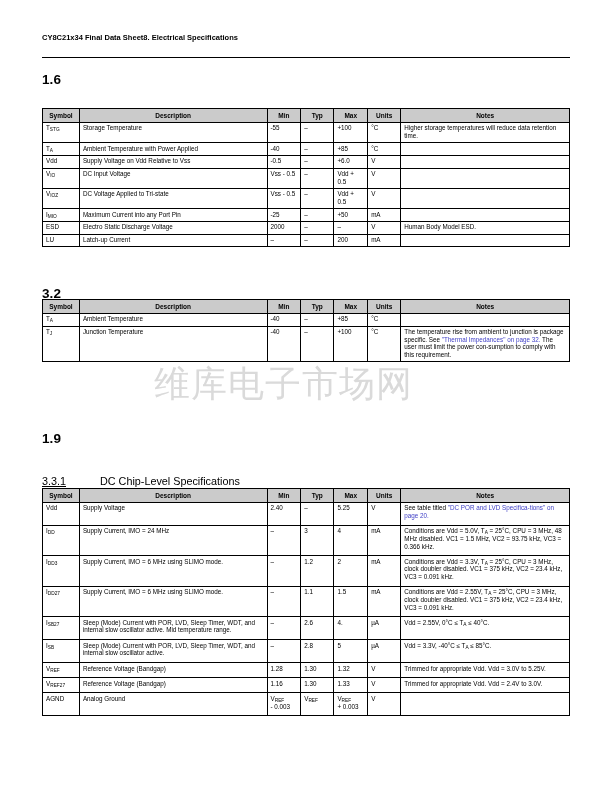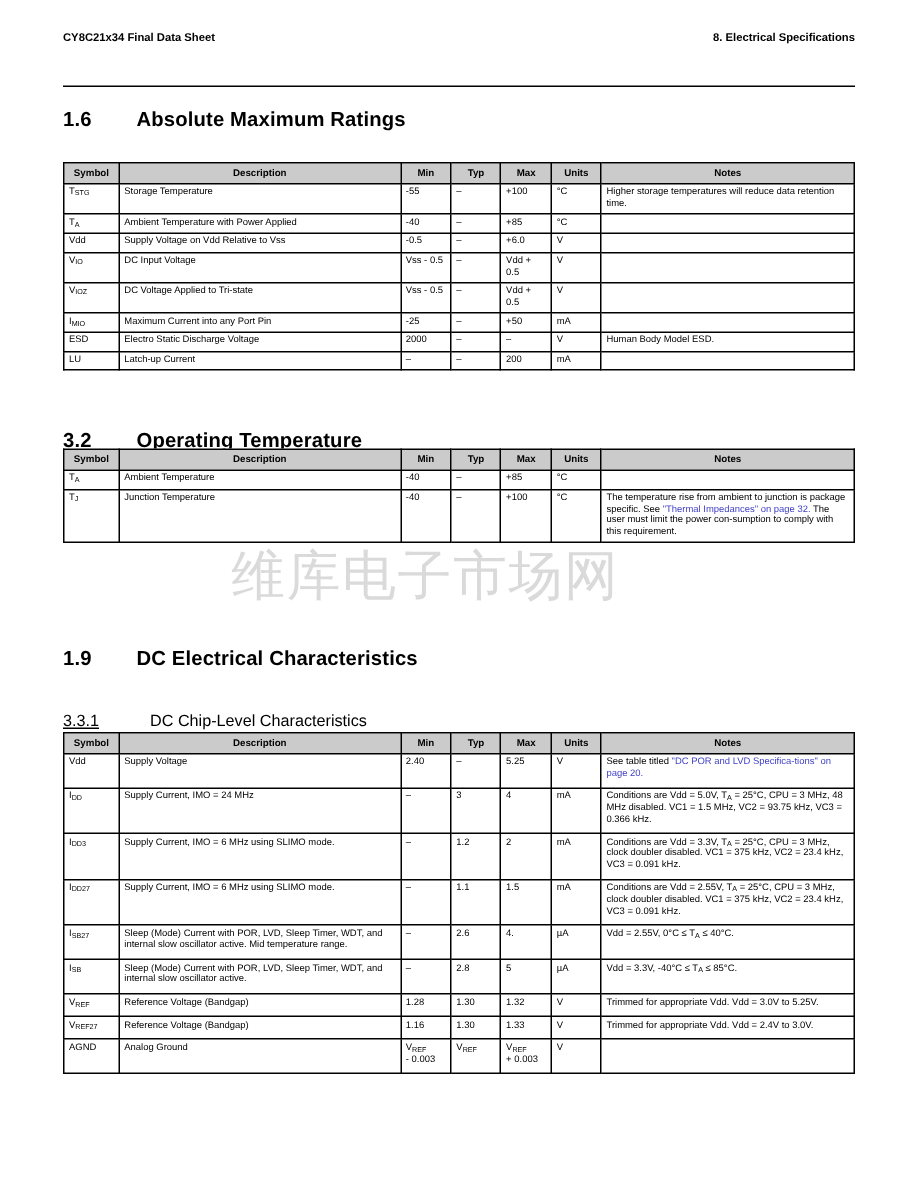--- a/index.html
+++ b/index.html
@@ -6,21 +6,21 @@
     --link:#3f3fc6;
     --thbg:#cbcbcb;
     --wm:#dadada;
   }
   html,body{margin:0;padding:0;background:#ffffff;}
   .page{
     position:relative;width:612px;height:792px;background:#fff;overflow:hidden;
     font-family:"Liberation Sans",sans-serif;color:#000;
   }
   
-  .hdr{position:absolute;top:20px;left:42px;width:528px;display:flex;justify-content:space-between;
+  .hdr{position:absolute;top:33px;left:42px;width:528px;display:flex;justify-content:flex-start;
        font-size:7.5px;font-weight:bold;}
   .rule{position:absolute;left:42px;width:528px;height:1px;background:#000;}
   .hdr-rule{top:48px;}
   .ftr{position:absolute;top:747px;left:42px;width:528px;font-size:7.5px;font-weight:bold;}
   
   .sec-h{position:absolute;left:42px;display:flex;font-size:13.5px;font-weight:bold;letter-spacing:.1px;}
   .sec-h .num{width:49px;flex:0 0 49px;}
   .sub-h{position:absolute;left:42px;display:flex;font-size:10.8px;font-weight:normal;}
   .sub-h .num{width:58px;flex:0 0 58px;text-decoration:underline;}
   .caption{position:absolute;left:42px;font-size:7px;font-weight:bold;}
@@ -51,21 +51,20 @@
   <div class="watermark">维库电子市场网</div>
 
   <div class="hdr z">
     <span>CY8C21x34 Final Data Sheet</span>
     <span>8.  Electrical Specifications</span>
   </div>
   <div class="rule hdr-rule z"></div>
 
   <div class="sec-h z" style="top:62px">
     <span class="num">1.6</span>
-    <span>Absolute Maximum Ratings</span>
   </div>
   <div class="caption z" style="top:92px">Table 3-2. Absolute Maximum Ratings</div>
   <table class="spec z" id="table-3-2">
       <colgroup>
         <col style="width: 7%;">
         <col style="width: 35.6%;">
         <col style="width: 6.4%;">
         <col style="width: 6.3%;">
         <col style="width: 6.4%;">
         <col style="width: 6.3%;">
@@ -153,21 +152,20 @@
           <td>–</td>
           <td>200</td>
           <td>mA</td>
           <td></td>
         </tr>
       </tbody>
     </table>
 
   <div class="sec-h z" style="top:254px">
     <span class="num">3.2</span>
-    <span>Operating Temperature</span>
   </div>
   <div class="caption z" style="top:284px">Table 3-3. Operating Temperature</div>
   <table class="spec z" id="table-3-3">
       <colgroup>
         <col style="width: 7%;">
         <col style="width: 35.6%;">
         <col style="width: 6.4%;">
         <col style="width: 6.3%;">
         <col style="width: 6.4%;">
         <col style="width: 6.3%;">
@@ -201,25 +199,24 @@
           <td>–</td>
           <td>+100</td>
           <td>°C</td>
           <td>The temperature rise from ambient to junction is package specific. See <span class="link">"Thermal Impedances" on page 32.</span> The user must limit the power con-sumption to comply with this requirement.</td>
         </tr>
       </tbody>
     </table>
 
   <div class="sec-h z" style="top:377px">
     <span class="num">1.9</span>
-    <span>DC Electrical Characteristics</span>
   </div>
   <div class="sub-h z" style="top:406px">
     <span class="num">3.3.1</span>
-    <span>DC Chip-Level Characteristics</span>
+    <span>DC Chip-Level Specifications</span>
   </div>
   <div class="para z">The following table lists guaranteed maximum and minimum specifications for the voltage and temperature ranges: 4.75V to 5.25V and -40°C ≤ T<sub>A</sub> ≤ 85°C, 3.0V to 3.6V and -40°C ≤ T<sub>A</sub> ≤ 85°C, or 2.4V to 3.0V and -40°C ≤ T<sub>A</sub> ≤ 85°C, respectively. Typical parameters apply to 5V, 3.3V, or 2.7V at 25°C and are for design guidance only.</div>
   <div class="caption z" style="top:474px">Table 3-4. DC Chip-Level Specifications</div>
   <table class="spec z" id="table-3-4">
       <colgroup>
         <col style="width: 7%;">
         <col style="width: 35.6%;">
         <col style="width: 6.4%;">
         <col style="width: 6.3%;">
         <col style="width: 6.4%;">

